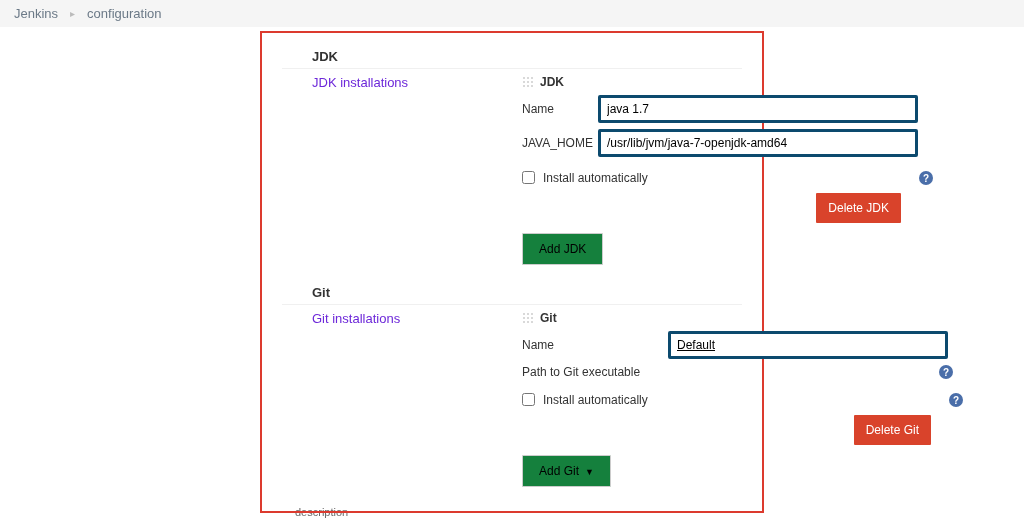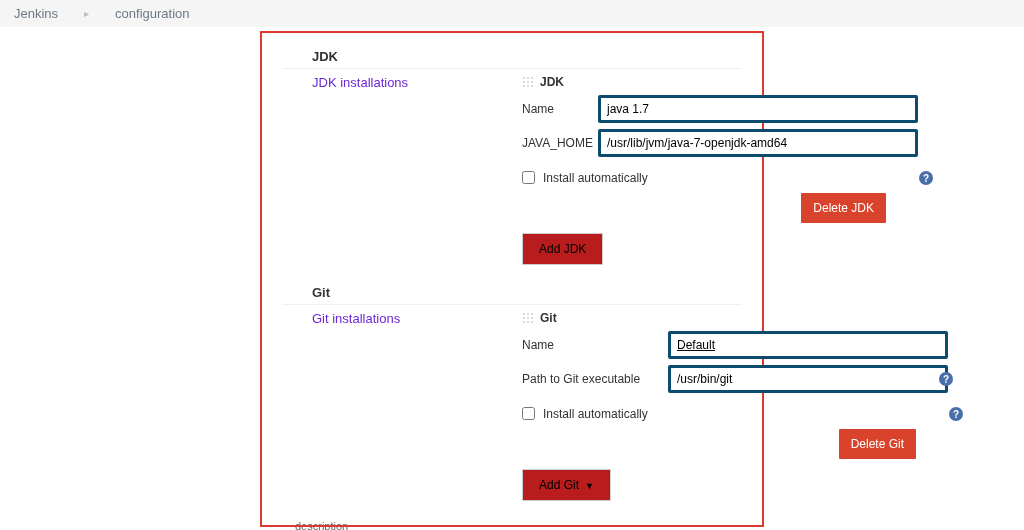--- a/index.html
+++ b/index.html
@@ -1,38 +1,38 @@
 <!DOCTYPE html>
 <html><head>
   <meta charset="utf-8">
   <style>
     * { box-sizing: border-box; margin: 0; padding: 0; }
     body { font-family: Arial, Helvetica, sans-serif; font-size: 13px; color: #333; background: #fff; width: 1024px; }
-    .topbar { background: #f5f5f5; padding: 6px 14px; font-size: 13px; color: #666; display: flex; align-items: center; gap: 26px; }
+    .topbar { background: #f5f5f5; padding: 6px 14px; font-size: 13px; color: #666; display: flex; align-items: center; gap: 12px; }
     .topbar a { color: #6b7987; text-decoration: none; }
     .topbar .sep { color: #bbb; font-size: 10px; }
     .highlight-box { border: 2px solid #dc3a2e; margin: 4px 260px 4px 260px; padding: 10px 20px 10px 20px; position: relative; }
     .section { margin-bottom: 10px; }
     .section-title { font-weight: bold; color: #333; padding: 6px 0 4px 30px; border-bottom: 1px solid #f0f0f0; margin-bottom: 6px; }
     .subsection-label { padding-left: 30px; color: #6d28d9; font-size: 13px; vertical-align: top; display: inline-block; width: 240px; }
     .install-block { display: inline-block; vertical-align: top; width: 440px; }
     .tool-header { display: flex; align-items: center; gap: 6px; margin-bottom: 6px; }
     .grip-icon { width: 12px; height: 12px; display: inline-block; color: #bbb; }
     .tool-header .tool-name { font-weight: bold; font-size: 12px; }
     .field-row { display: flex; align-items: center; margin-bottom: 6px; gap: 6px; }
     .field-label { width: 70px; font-size: 12px; color: #333; }
     .field-label.wide { width: 140px; }
     input[type="text"] { border: 3px solid #0c4a6e; padding: 4px 6px; font-size: 12px; border-radius: 2px; width: 320px; }
     .auto-row { display: flex; align-items: flex-start; gap: 8px; margin: 14px 0 6px 0; position: relative; }
     .auto-row input[type="checkbox"] { width: 13px; height: 13px; }
     .auto-row label { font-size: 12px; color: #333; }
     .help-icon { width: 14px; height: 14px; background: #4a6ea9; border-radius: 50%; color: #fff; display: inline-flex; align-items: center; justify-content: center; font-size: 10px; font-weight: bold; cursor: pointer; position: absolute; right: -15px; }
-    .delete-btn-wrap { text-align: right; margin: 8px 16px; padding-right: 16px; }
+    .delete-btn-wrap { text-align: right; margin: 8px 1px; padding-right: 16px; }
     .delete-btn { background: #d9432b; color: #fff; border: none; padding: 8px 12px; font-size: 12px; cursor: pointer; border-radius: 1px; }
-    .add-btn { background: #b91c1c; border: 1px solid #ccc; padding: 8px 16px; font-size: 12px; cursor: pointer; border-radius: 1px; }
+    .add-btn { background: #15803d; border: 1px solid #ccc; padding: 8px 16px; font-size: 12px; cursor: pointer; border-radius: 1px; }
     .add-btn .caret { margin-left: 6px; font-size: 9px; }
     .add-row { margin: 10px 0 4px 0; }
     .helper-text { font-size: 11px; color: #777; margin-top: 6px; }
     .jdk-install-block { margin-left: 0; }
     .description-text { font-size: 11px; color: #666; margin-left: 295px; margin-top: -11px; }
     .right-col { display: flex; }
     .right-col .subsection-label { flex: 0 0 240px; }
     .right-col .install-block { flex: 1; }
     .help-inline { position: relative; }
   </style>
@@ -115,21 +115,20 @@
               </svg>
           </span>
           <span class="tool-name">Git</span>
         </div>
         <div class="field-row">
           <span class="field-label wide">Name</span>
           <input type="text" style="width: 280px; text-decoration: underline;" value="Default">
         </div>
         <div class="field-row help-inline">
           <span class="field-label wide">Path to Git executable</span>
-          <input type="text" style="width: 280px;" value="/usr/bin/git">
           <span class="help-icon" style="right:-5px">?</span>
         </div>
         <div class="auto-row help-inline">
           <input type="checkbox" style="">
           <label>Install automatically</label>
           <span class="help-icon">?</span>
         </div>
         <div class="delete-btn-wrap">
           <button class="delete-btn">Delete Git</button>
         </div>

